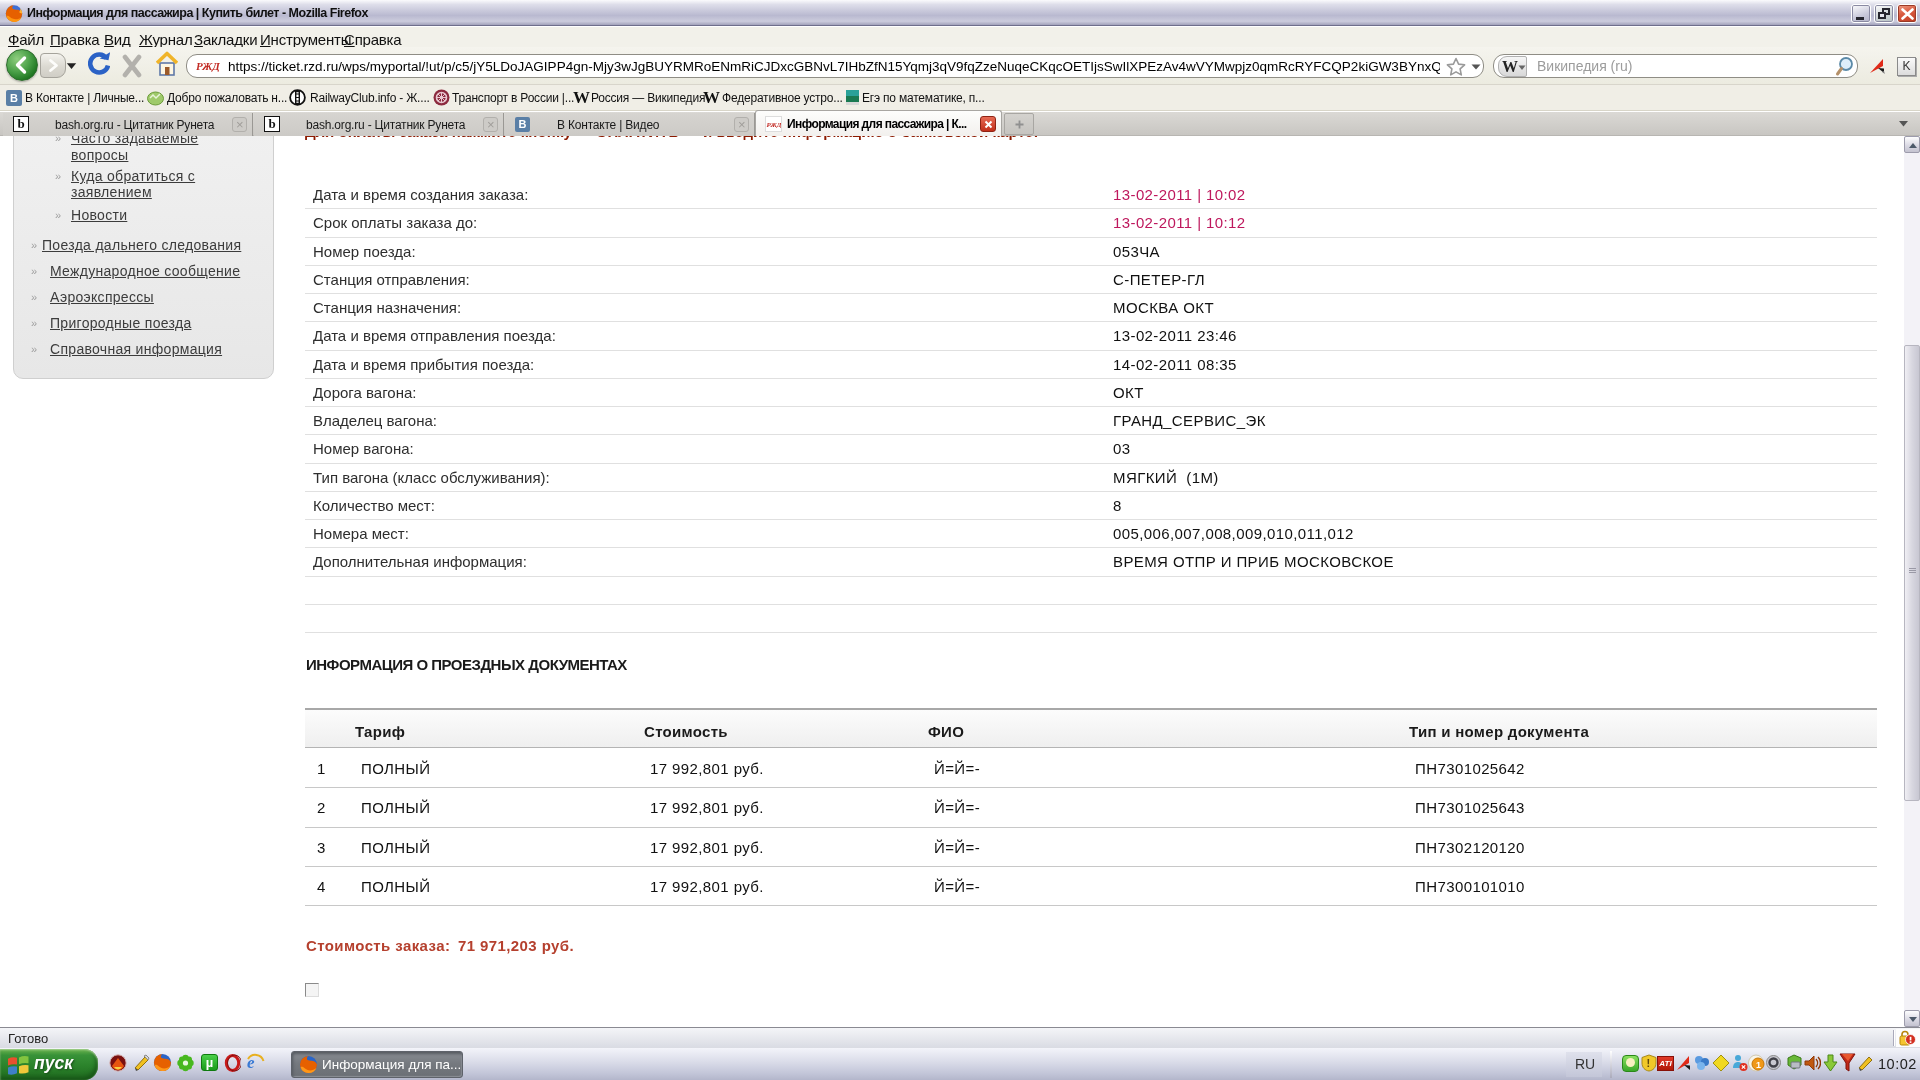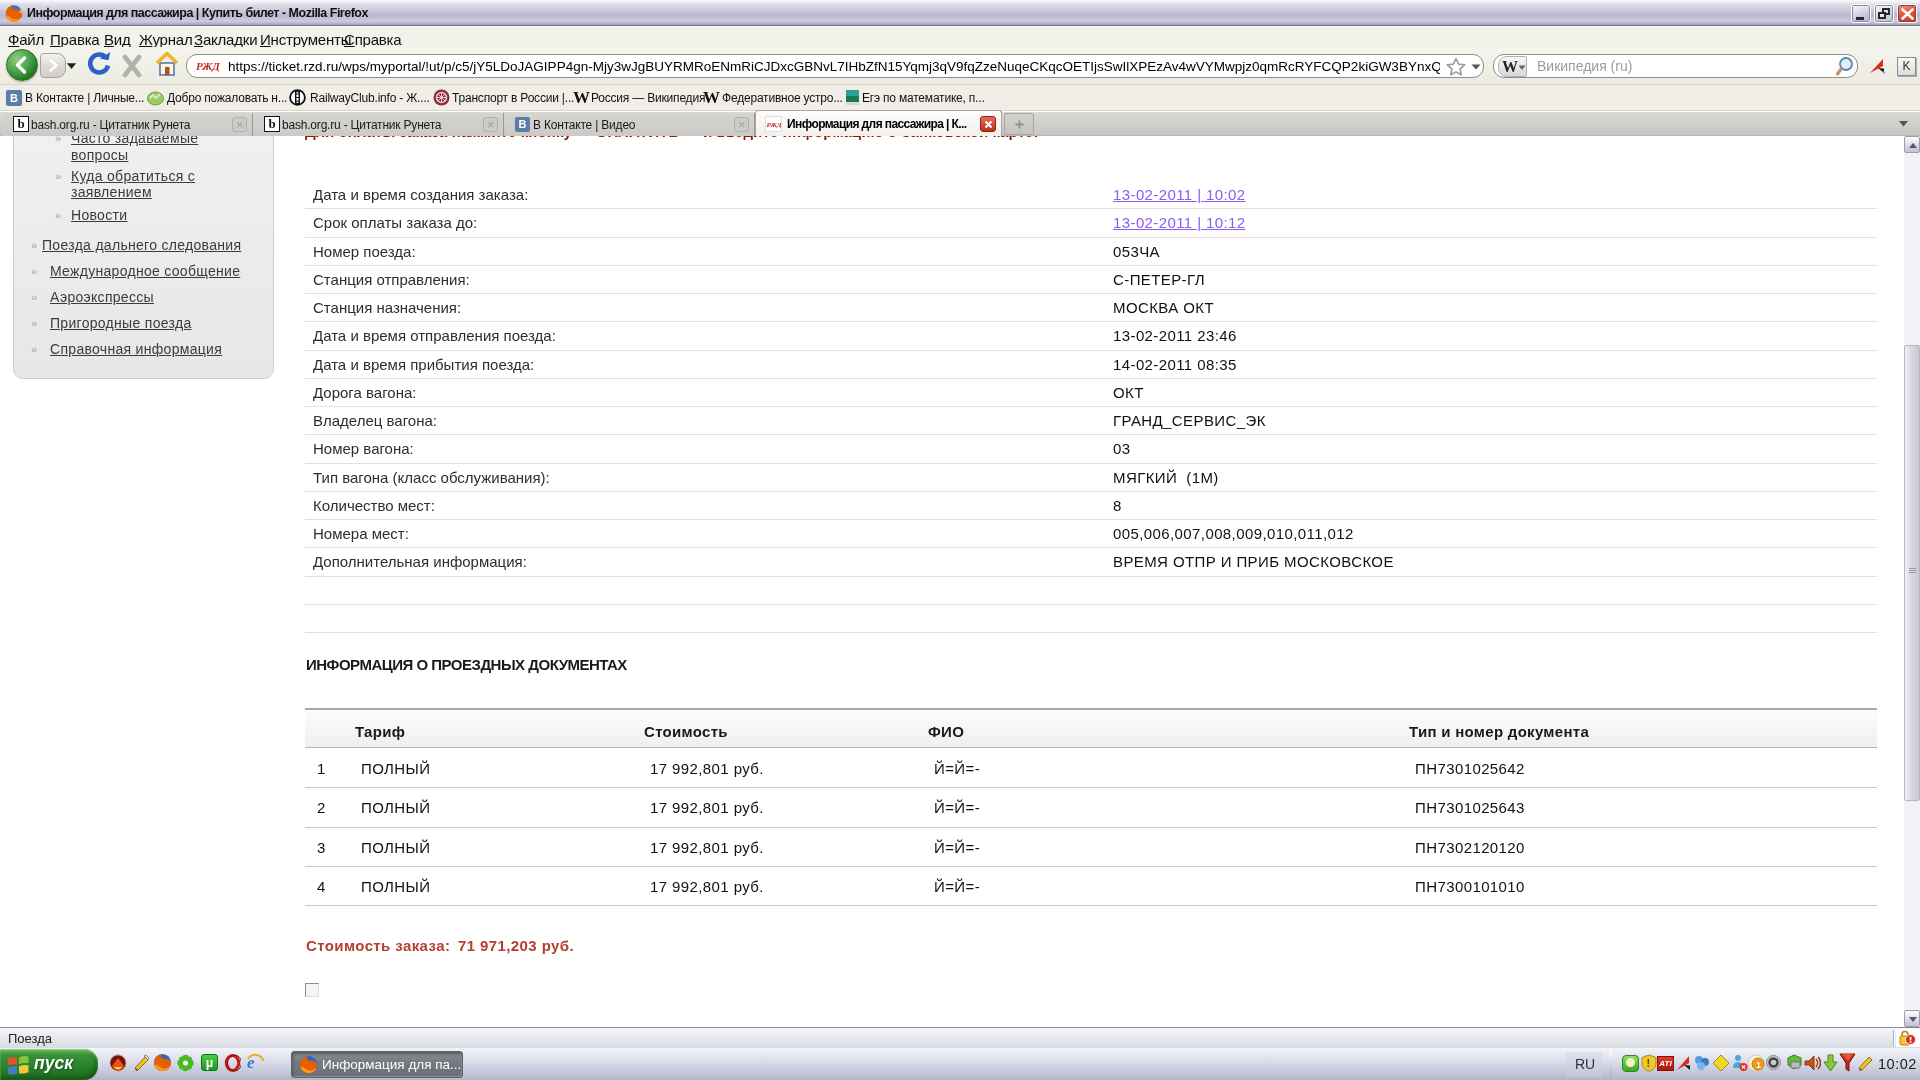--- a/index.html
+++ b/index.html
@@ -13,26 +13,26 @@
 #menubar{left:0;top:27px;width:1920px;height:20px;background:#f2f1ea;}
 .menuitem{top:31px;font-size:15px;letter-spacing:-0.2px;color:#111;}
 
 #navbar{left:0;top:47px;width:1920px;height:38px;background:linear-gradient(#f5f4ee,#ecebe0);border-bottom:1px solid #d8d5cb;}
 
 #bmbar{left:0;top:85px;width:1920px;height:26px;background:#f0eee6;border-bottom:1px solid #d8d5c8;}
 .bmtext{top:91px;font-size:12px;letter-spacing:-0.2px;color:#111;}
 
 #tabbar{left:0;top:112px;width:1920px;height:24px;background:linear-gradient(#dbd9d5,#c8c6c2);border-bottom:1px solid #b8b6b2;}
 .tab{top:113px;height:23px;background:linear-gradient(#d6d4d0,#cccac6);border-right:1px solid #9a9894;}
-.tabtext{top:5px;font-size:12px;letter-spacing:-0.2px;color:#1a1a1a;white-space:nowrap;}
+.tabtext{top:5px;font-size:12px;letter-spacing:-0.2px;color:#1a1a1a;white-space:nowrap;margin-left:24px;}
 .tclose{top:4px;width:15px;height:15px;border-radius:3px;background:#cdcbc7;border:1px solid #b2b0ac;}
 .tclose:after{content:"×";position:absolute;left:3px;top:-1px;font-size:13px;color:#a09e9a;}
 .lbl{font-size:15px;color:#2e2e2e;letter-spacing:0px;white-space:nowrap;}
 .val{font-size:15px;color:#111;letter-spacing:0.4px;white-space:nowrap;}
-.red{color:#8b5cf6;text-decoration:underline;}
+.red{color:#be185d;}
 .sep{height:1px;background:#e0e0e0;}
 .slink{font-size:14px;color:#3c3c3c;text-decoration:underline;letter-spacing:0.3px;white-space:nowrap;}
 .bullet{color:#a0a0a0;font-size:11px;}
 .hdr{font-size:15px;font-weight:bold;color:#1a1a1a;letter-spacing:0.3px;white-space:nowrap;}
 .cell{font-size:15px;color:#111;letter-spacing:0.4px;white-space:nowrap;}
 .sbtn{width:16px;height:17px;background:linear-gradient(#fdfdfe,#d8d7e2 60%,#c4c3d0);border:1px solid #9d9cac;border-radius:2px;}
 
 #content{left:0;top:136px;width:1920px;height:891px;background:#fff;overflow:hidden;}
 
 #statusbar{left:0;top:1027px;width:1920px;height:21px;background:linear-gradient(#f4f5f8,#d9dbe3);border-top:1px solid #8a8a92;}
@@ -318,21 +318,21 @@
  <div class="abs" style="left:1904px;top:209px;width:16px;height:456px;background:linear-gradient(90deg,#f0eff4,#d8d7e0 50%,#c8c7d2);border:1px solid #b7b6c0;border-radius:2px">
   <div style="position:absolute;left:4px;top:222px;width:7px;height:1px;background:#9a99a6;box-shadow:0 2px 0 #9a99a6,0 4px 0 #9a99a6"></div>
  </div>
  <div class="abs sbtn" style="left:1904px;top:874px">
         <svg style="position:absolute;left:3px;top:5px" width="10" height="7" viewBox="0 0 10 7">
           <path d="M1 1L5 6L9 1z" fill="#4d5a6a"></path>
         </svg>
       </div>
 </div>
 <div class="abs" id="statusbar"></div>
-<div class="abs" style="left:8px;top:1031px;font-size:13px;color:#222">Поезда</div>
+<div class="abs" style="left:8px;top:1031px;font-size:13px;color:#222">Готово</div>
 <div class="abs" style="left:1893px;top:1030px;width:1px;height:16px;background:#aab;box-shadow:1px 0 0 #fff"></div>
 <div class="abs" style="left:1896px;top:1029px;width:24px;height:18px;background:#fdfdfd"></div>
 <svg class="abs" style="left:1899px;top:1030px" width="17" height="16" viewBox="0 0 17 16">
  <rect x="1" y="6" width="10" height="9" rx="1.5" fill="#f4c430" stroke="#b8860b"></rect>
  <path d="M3 6V4.5a3 3 0 0 1 6 0V6" fill="none" stroke="#b8860b" stroke-width="1.6"></path>
  <circle cx="11.5" cy="9.5" r="5" fill="#d22f1f" stroke="#fff" stroke-width="0.8"></circle>
  <rect x="10.7" y="6.8" width="1.7" height="3.6" fill="#fff"></rect>
       <rect x="10.7" y="11.3" width="1.7" height="1.6" fill="#fff"></rect>
 </svg>
 <div class="abs" id="taskbar"></div>

